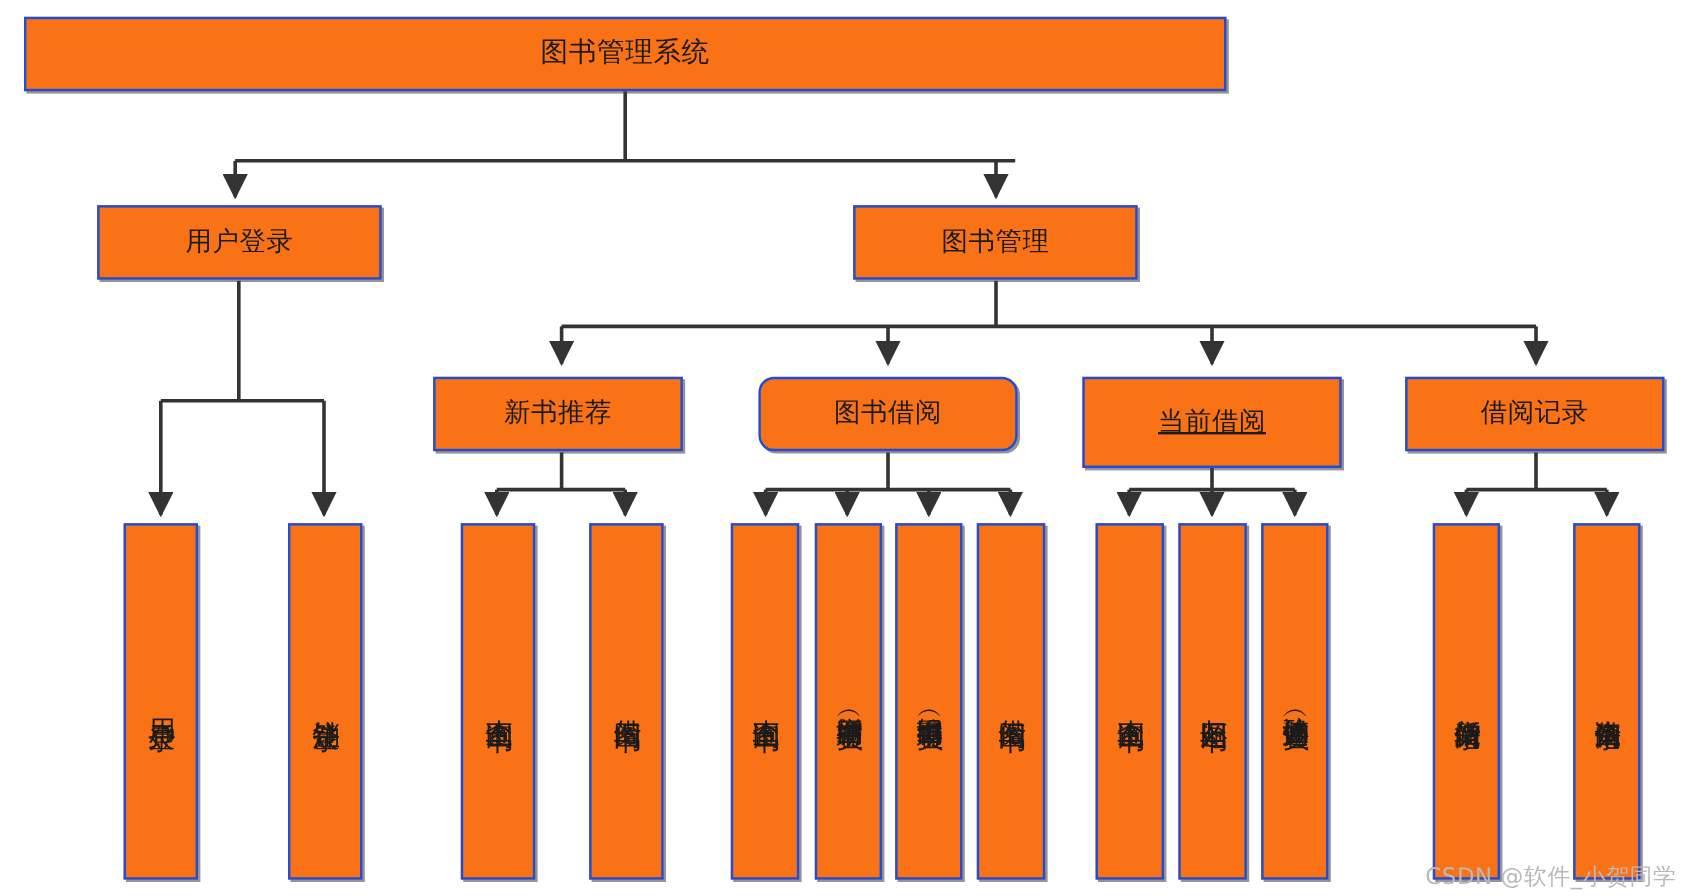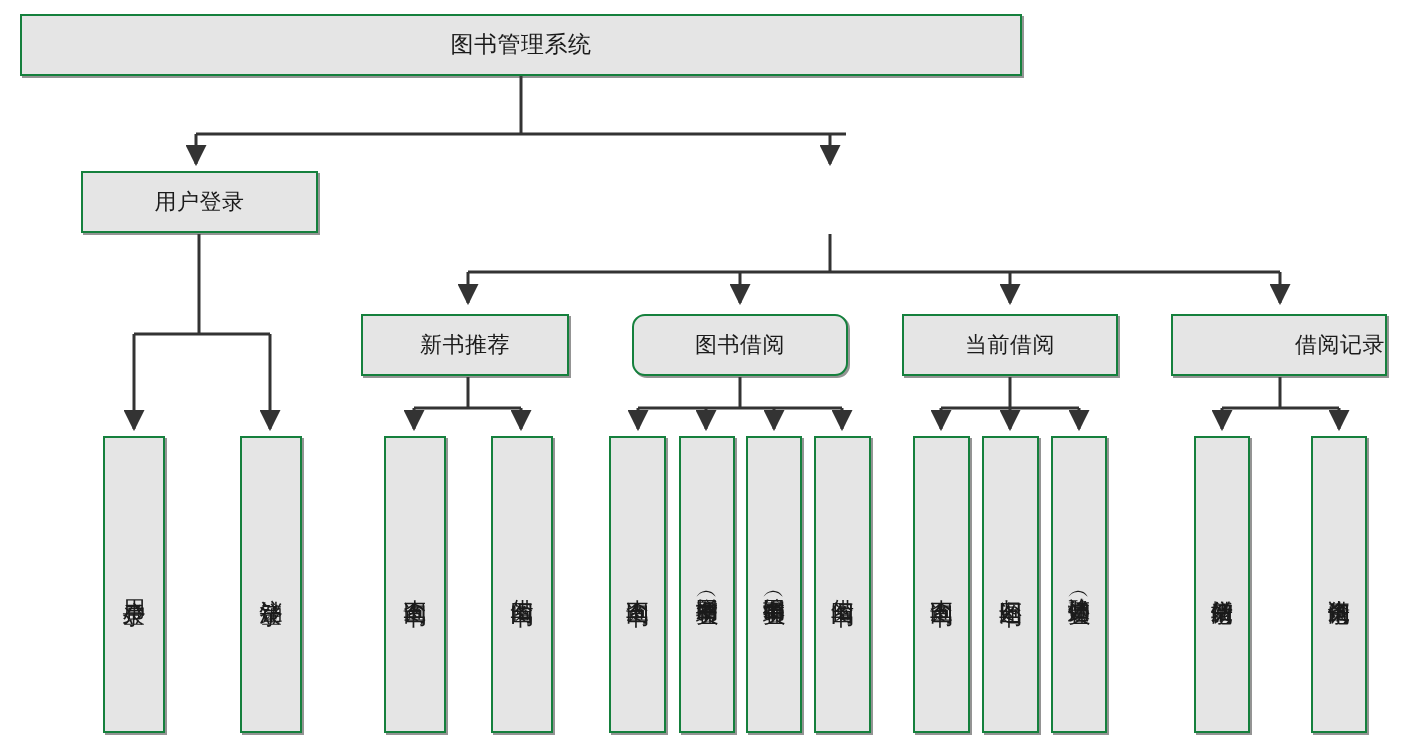--- a/index.html
+++ b/index.html
@@ -22,22 +22,22 @@
     position: absolute;
     left: 0;
     top: 0;
     width: 1405px;
     height: 747px;
     pointer-events: none;
   }
   .node {
     position: absolute;
     box-sizing: border-box;
-    background: #e5e5e5;
-    border: 2px solid #15803d;
+    background: #f97316;
+    border: 2px solid #1d4ed8;
     box-shadow: 2px 2px 0 0 rgba(60,60,60,0.55);
     display: flex;
     align-items: center;
     justify-content: center;
     color: #1b1b1b;
   }
   .node .lbl {
     display: block;
     text-align: center;
     line-height: 1.12;
@@ -132,31 +132,34 @@
     </g>
   </svg>
 
   <div class="node horiz root" style="left:20px; top:14px; width:1002px; height:62px;">
     <span class="lbl">图书管理系统</span>
   </div>
 
   <div class="node horiz" style="left:81px; top:171px; width:237px; height:62px;">
     <span class="lbl">用户登录</span>
   </div>
+  <div class="node horiz" style="left:711px; top:171px; width:237px; height:62px;">
+    <span class="lbl">图书管理</span>
+  </div>
 
   <div class="node horiz" style="left:361px; top:314px; width:208px; height:62px;">
     <span class="lbl">新书推荐</span>
   </div>
   <div class="node horiz" style="left:632px; top:314px; width:216px; height:62px;border-radius:13px;">
     <span class="lbl">图书借阅</span>
   </div>
-  <div class="node horiz" style="left:902px; top:314px; width:216px; height:62px;">
+  <div class="node horiz" style="left:902px; top:314px; width:216px; height:76px;text-decoration:underline;">
     <span class="lbl">当前借阅</span>
   </div>
-  <div class="node horiz" style="left:1171px; top:314px; width:216px; height:62px;justify-content:flex-end;">
+  <div class="node horiz" style="left:1171px; top:314px; width:216px; height:62px;">
     <span class="lbl">借阅记录</span>
   </div>
 
   <div class="node vert" style="left:103px; top:436px; width:62px; height:297px;">
     <span class="lbl">用户登录</span>
   </div>
   <div class="node vert" style="left:240px; top:436px; width:62px; height:297px;">
     <span class="lbl">注销登录</span>
   </div>
 
@@ -190,13 +193,14 @@
     <span class="lbl">确认归还（管理员）</span>
   </div>
 
   <div class="node vert narrow" style="left:1194px; top:436px; width:56px; height:297px;">
     <span class="lbl">新增借阅记录</span>
   </div>
   <div class="node vert narrow" style="left:1311px; top:436px; width:56px; height:297px;">
     <span class="lbl">查询借阅记录</span>
   </div>
 
+  <div id="watermark">CSDN @软件_小贺同学</div>
 </div>
 
 </body></html>

